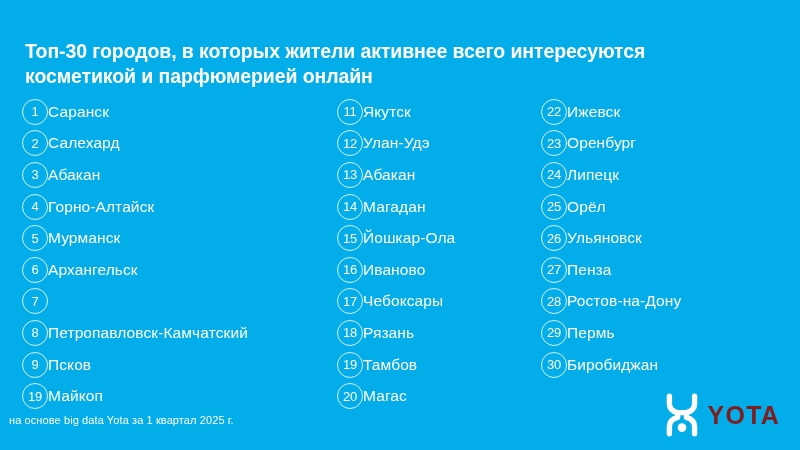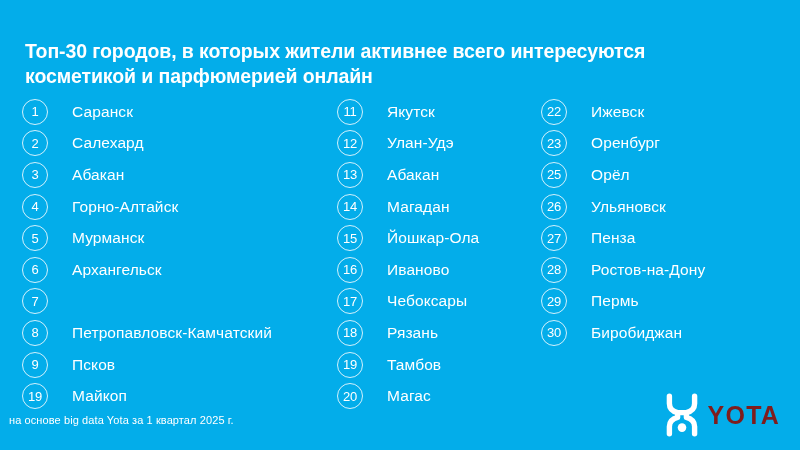--- a/index.html
+++ b/index.html
@@ -65,21 +65,21 @@
     color: #FFFFFF;
     font-size: 13px;
     font-weight: 500;
     display: flex;
     align-items: center;
     justify-content: center;
     line-height: 1;
     letter-spacing: -0.3px;
   }
   .city-name {
-    margin-left: 24px;
+    margin-left: 0;
     color: #FFFFFF;
     font-size: 15.5px;
     font-weight: 500;
     white-space: nowrap;
     letter-spacing: 0.1px;
   }
 
   
   #footnote {
     position: absolute;
@@ -208,20 +208,24 @@
       </div>
     </div>
   <div class="column" id="col-3">
       <div class="row">
         <span class="num-badge">22</span>
         <span class="city-name">Ижевск</span>
       </div>
       <div class="row">
         <span class="num-badge">23</span>
         <span class="city-name">Оренбург</span>
+      </div>
+      <div class="row">
+        <span class="num-badge">24</span>
+        <span class="city-name">Липецк</span>
       </div>
       <div class="row">
         <span class="num-badge">25</span>
         <span class="city-name">Орёл</span>
       </div>
       <div class="row">
         <span class="num-badge">26</span>
         <span class="city-name">Ульяновск</span>
       </div>
       <div class="row">

